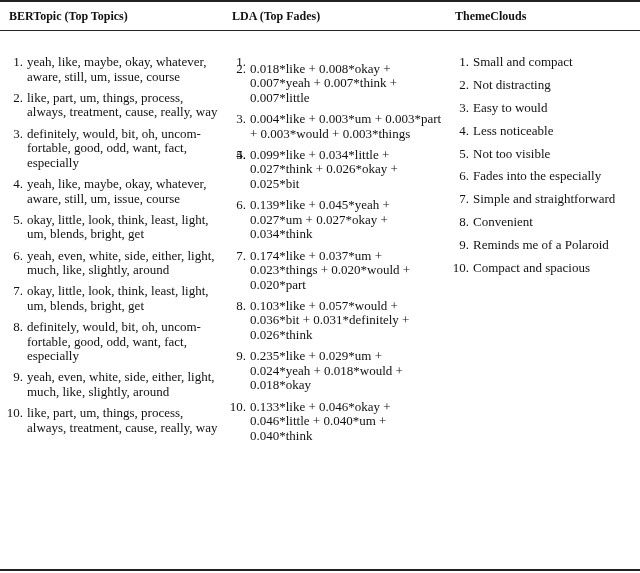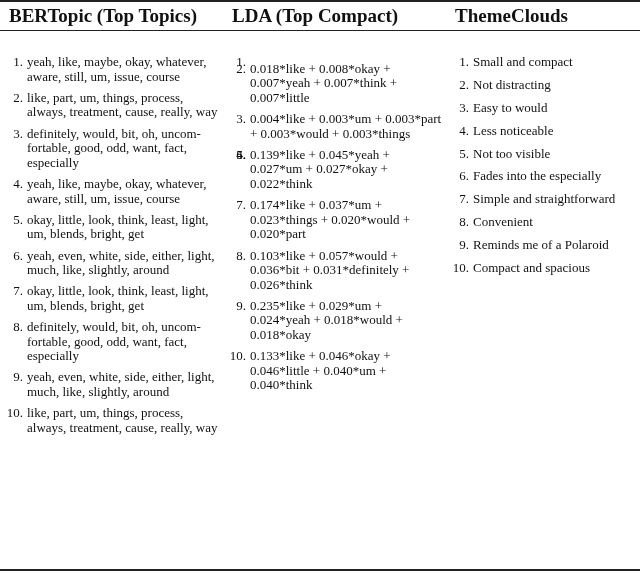--- a/index.html
+++ b/index.html
@@ -11,21 +11,21 @@
     .rule { position: absolute; left: 0; width: 640px; background: #222; }
     .rule.top { top: 0; height: 2px; }
     .rule.mid { top: 30px; height: 1px; }
     .rule.bottom { top: 569px; height: 2px; }
     .col { position: absolute; top: 0; }
     .col.c1 { left: 9px; width: 212px; }
     .col.c2 { left: 232px; width: 212px; }
     .col.c3 { left: 455px; width: 185px; }
     .hdr {
       position: absolute; top: 7px; left: 0; white-space: nowrap;
-      font-weight: bold; font-size: 19px; line-height: 18px;
+      font-weight: bold; font-size: 12px; line-height: 18px;
     }
     ol.items { list-style: none; margin: 0; padding: 0; position: absolute; left: 0; width: 100%; }
     ol.items li { position: relative; padding-left: 18px; font-size: 13px; line-height: 14.6px; }
     ol.items li .num { position: absolute; left: 0; top: 0; width: 14px; text-align: right; }
     ol.items li .num.two { left: -6px; width: 20px; }
     .c1 ol.items { top: 55px; }
     .c2 ol.items { top: 55px; }
     .c3 ol.items { top: 55px; }
     .c1 ol.items li, .c2 ol.items li { margin-bottom: 6.6px; }
     .c3 ol.items li { margin-bottom: 8.3px; }
@@ -47,28 +47,28 @@
     <li><span class="num">5.</span><span>okay, little, look, think, least, light, um, blends, bright, get</span></li>
     <li><span class="num">6.</span><span>yeah, even, white, side, either, light, much, like, slightly, around</span></li>
     <li><span class="num">7.</span><span>okay, little, look, think, least, light, um, blends, bright, get</span></li>
     <li><span class="num">8.</span><span>definitely, would, bit, oh, uncom-fortable, good, odd, want, fact, especially</span></li>
     <li><span class="num">9.</span><span>yeah, even, white, side, either, light, much, like, slightly, around</span></li>
     <li><span class="num two">10.</span><span>like, part, um, things, process, always, treatment, cause, really, way</span></li>
   </ol>
 </div>
 
 <div class="col c2">
-  <div class="hdr">LDA (Top Compact)</div>
+  <div class="hdr">LDA (Top Fades)</div>
   <ol class="items">
     <li><span class="num">1.</span></li>
     <li><span class="num">2.</span><span>0.018*like + 0.008*okay + 0.007*yeah + 0.007*think + 0.007*little</span></li>
     <li><span class="num">3.</span><span>0.004*like + 0.003*um + 0.003*part + 0.003*would + 0.003*things</span></li>
     <li><span class="num">4.</span></li>
-    <li><span class="num">5.</span></li>
-    <li><span class="num">6.</span><span>0.139*like + 0.045*yeah + 0.027*um + 0.027*okay + 0.022*think</span></li>
+    <li><span class="num">5.</span><span>0.099*like + 0.034*little + 0.027*think + 0.026*okay + 0.025*bit</span></li>
+    <li><span class="num">6.</span><span>0.139*like + 0.045*yeah + 0.027*um + 0.027*okay + 0.034*think</span></li>
     <li><span class="num">7.</span><span>0.174*like + 0.037*um + 0.023*things + 0.020*would + 0.020*part</span></li>
     <li><span class="num">8.</span><span>0.103*like + 0.057*would + 0.036*bit + 0.031*definitely + 0.026*think</span></li>
     <li><span class="num">9.</span><span>0.235*like + 0.029*um + 0.024*yeah + 0.018*would + 0.018*okay</span></li>
     <li><span class="num two">10.</span><span>0.133*like + 0.046*okay + 0.046*little + 0.040*um + 0.040*think</span></li>
   </ol>
 </div>
 
 <div class="col c3">
   <div class="hdr">ThemeClouds</div>
   <ol class="items">

